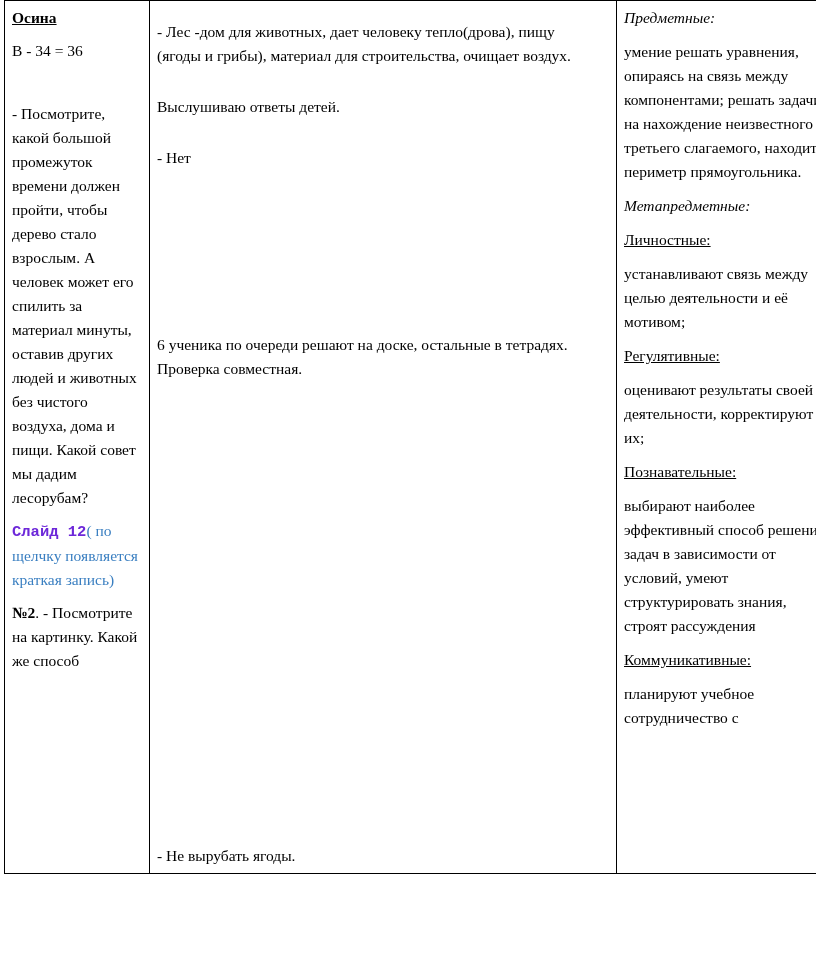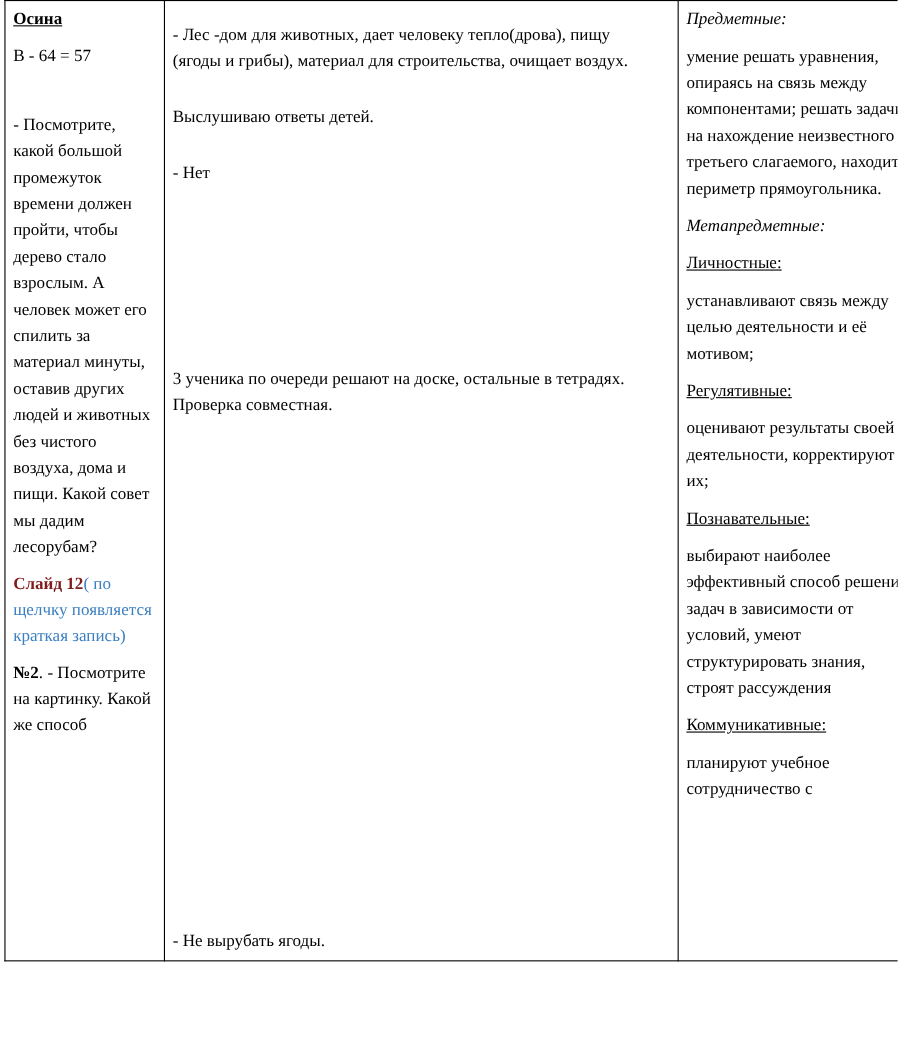--- a/index.html
+++ b/index.html
@@ -38,58 +38,58 @@
   td.col-right{ width: 204px; }
 
   p {
     margin: 0 16px 13px 0;
   }
   p:last-child { margin-bottom: 0; }
 
   .u { text-decoration: underline; }
   .b { font-weight: bold; }
   .i { font-style: italic; }
-  .red { color: #7f1d1d; font-weight: bold; }
+  .red { color: #6d28d9; font-weight: bold; font-family: Liberation Mono, monospace; }
   .blue { color: #3a7fc1; }
   .spacer-sm { height: 14px; }
   .spacer-md { height: 30px; }
   .spacer-lg { height: 150px; }
   .spacer-xl { height: 300px; }
   .left-cell p { margin: 0 0 9px 0; }
   .right-cell p { margin: 0 0 10px 0; }
 </style>
 </head>
 <body>
 
 <div class="page">
   <table class="doc-table">
     <tbody>
         <tr>
       <td class="col-left left-cell">
         <p class="u b">Осина</p>
-        <p>В - 64 = 57</p>
+        <p>В - 34 = 36</p>
         <div class="spacer-md"></div>
         <p>- Посмотрите, какой большой промежуток времени должен пройти, чтобы дерево стало взрослым. А человек может его спилить за материал минуты, оставив других людей и животных без чистого воздуха, дома и пищи. Какой совет мы дадим лесорубам?</p>
         <p>
           <span class="red">Слайд 12</span><span class="blue">( по щелчку появляется краткая запись)</span>
         </p>
         <p>
           <span class="b">№2</span><span>. - Посмотрите на картинку. Какой же способ</span>
         </p>
       </td>
 
       <td class="col-mid">
         <div class="spacer-sm"></div>
         <p>- Лес -дом для животных, дает человеку тепло(дрова), пищу (ягоды и грибы), материал для строительства, очищает воздух.</p>
         <div class="spacer-sm"></div>
         <p>Выслушиваю ответы детей.</p>
         <div class="spacer-sm"></div>
         <p>- Нет</p>
         <div class="spacer-lg"></div>
-        <p>3 ученика по очереди решают на доске, остальные в тетрадях. Проверка совместная.</p>
+        <p>6 ученика по очереди решают на доске, остальные в тетрадях. Проверка совместная.</p>
         <div class="spacer-xl"></div>
         <div class="spacer-lg"></div>
         <p>- Не вырубать ягоды.</p>
       </td>
 
       <td class="col-right right-cell">
         <p class="i">Предметные:</p>
         <p>умение решать уравнения, опираясь на связь между компонентами; решать задачи на нахождение неизвестного третьего слагаемого, находить периметр прямоугольника.</p>
         <p class="i">Метапредметные:</p>
         <p class="u">Личностные:</p>

